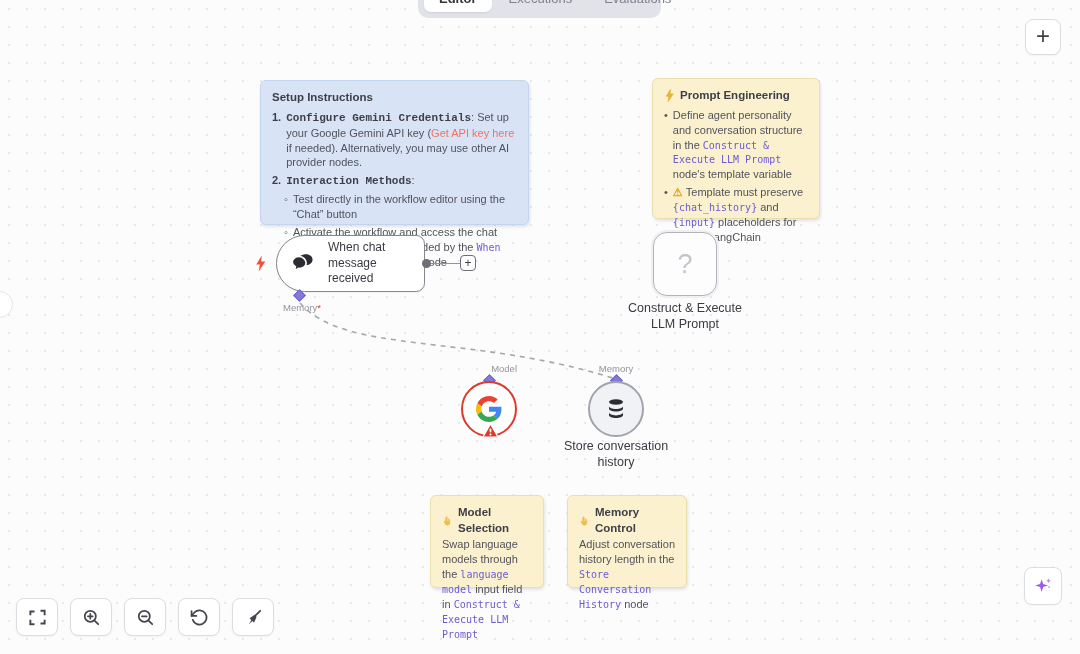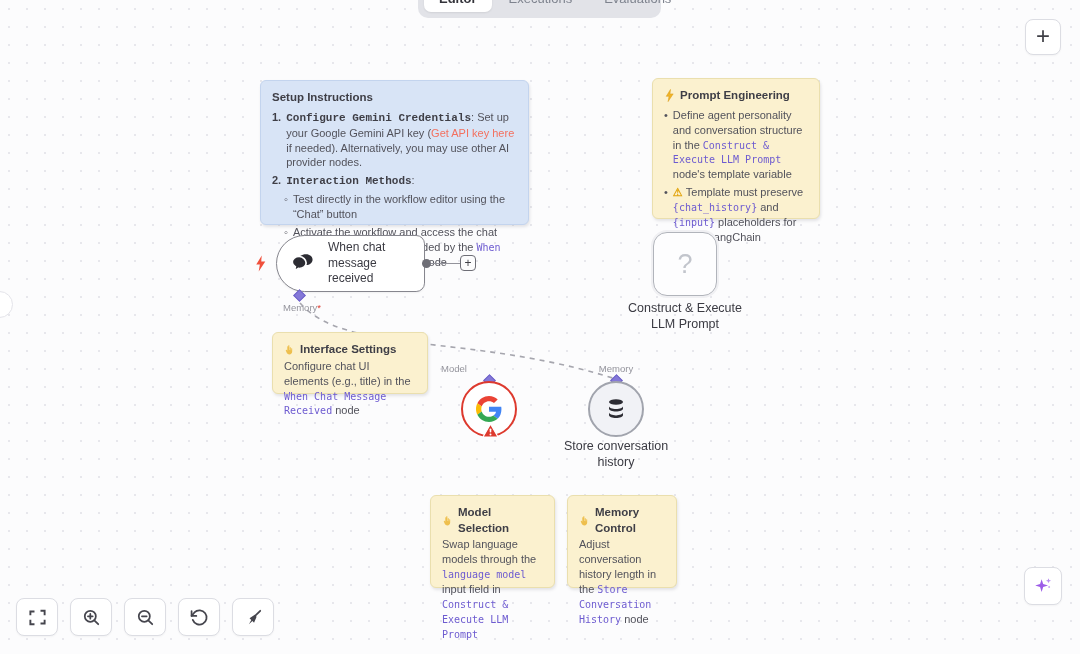--- a/index.html
+++ b/index.html
@@ -143,41 +143,32 @@
     <div class="li">
       <span class="marker">•</span>
       <span><span>Define agent personality and conversation structure in the </span><span class="seg-code">Construct &amp; Execute LLM Prompt</span><span> node's template variable</span></span>
     </div>
     <div class="li">
       <span class="marker">•</span>
       <span><span class="seg-warn">⚠ </span><span>Template must preserve </span><span class="seg-code">{chat_history}</span><span> and </span><span class="seg-code">{input}</span><span> placeholders for proper LangChain operation</span></span>
     </div>
   </div>
 
-  <div class="note yellow" style="left:272px;top:332px;width:156px;height:62px;">
-    <div class="note-title" style="margin-bottom:1px;">
-      <svg width="11" height="12" viewBox="0 0 16 16">
-          <path d="M6.2 1.6c0-.9 1.6-.9 1.6 0V8h.6V4.5c0-.9 1.5-.9 1.5 0v3.7h.6V6c0-.8 1.4-.8 1.4 0v4.2c0 2.6-1.7 4.2-4 4.2-2.1 0-3.6-1.3-4.2-3.2L2.6 8.6c-.3-.9.9-1.4 1.4-.6l.8 1.2V3.2c0-.9 1.4-.9 1.4 0Z" fill="#eebf4d"></path>
-        </svg>
-      <span>Interface Settings</span>
-    </div>
-    <div><span>Configure chat UI elements (e.g., title) in the </span><span class="seg-code">When Chat Message Received</span><span> node</span></div>
-  </div>
-
-  <div class="note yellow" style="left:430px;top:495px;width:125px;height:93px;">
+
+  <div class="note yellow" style="left:430px;top:495px;width:114px;height:93px;">
     <div class="note-title" style="margin-bottom:1px;">
       <svg width="11" height="12" viewBox="0 0 16 16">
           <path d="M6.2 1.6c0-.9 1.6-.9 1.6 0V8h.6V4.5c0-.9 1.5-.9 1.5 0v3.7h.6V6c0-.8 1.4-.8 1.4 0v4.2c0 2.6-1.7 4.2-4 4.2-2.1 0-3.6-1.3-4.2-3.2L2.6 8.6c-.3-.9.9-1.4 1.4-.6l.8 1.2V3.2c0-.9 1.4-.9 1.4 0Z" fill="#eebf4d"></path>
         </svg>
       <span>Model Selection</span>
     </div>
     <div><span>Swap language models through the </span><span class="seg-code">language model</span><span> input field in </span><span class="seg-code">Construct &amp; Execute LLM Prompt</span></div>
   </div>
 
-  <div class="note yellow" style="left:567px;top:495px;width:110px;height:93px;">
+  <div class="note yellow" style="left:567px;top:495px;width:120px;height:93px;">
     <div class="note-title" style="margin-bottom:1px;">
       <svg width="11" height="12" viewBox="0 0 16 16">
           <path d="M6.2 1.6c0-.9 1.6-.9 1.6 0V8h.6V4.5c0-.9 1.5-.9 1.5 0v3.7h.6V6c0-.8 1.4-.8 1.4 0v4.2c0 2.6-1.7 4.2-4 4.2-2.1 0-3.6-1.3-4.2-3.2L2.6 8.6c-.3-.9.9-1.4 1.4-.6l.8 1.2V3.2c0-.9 1.4-.9 1.4 0Z" fill="#eebf4d"></path>
         </svg>
       <span>Memory Control</span>
     </div>
     <div><span>Adjust conversation history length in the </span><span class="seg-code">Store Conversation History</span><span> node</span></div>
   </div>
 
   <svg width="13" height="17" viewBox="0 0 12 16" style="position:absolute;left:254px;top:255px;">
@@ -196,21 +187,21 @@
       <span>+</span>
     </div>
   <div class="diamond" style="left:295px;top:291px;"></div>
   <div class="port-label" style="left:283px;top:302px;"><span>Memory</span><span class="req">*</span></div>
 
   <div class="square-node">
     <span class="q">?</span>
   </div>
   <div class="node-label" style="left:620px;top:300px;width:130px;">Construct &amp; Execute LLM Prompt</div>
 
-  <div class="port-label" style="left:441px;top:363px;width:56px;text-align:left;">Model</div>
+  <div class="port-label" style="left:461px;top:363px;width:56px;text-align:right;">Model</div>
   <div class="diamond" style="left:484.5px;top:376px;"></div>
   <div class="round-node" style="left:461px;top:381px;border:2px solid #dd3a2e;">
     <svg width="26" height="26" viewBox="0 0 48 48">
       <path fill="#EA4335" d="M24 9.5c3.54 0 6.71 1.22 9.21 3.6l6.85-6.85C35.9 2.38 30.47 0 24 0 14.62 0 6.51 5.38 2.56 13.22l7.98 6.19C12.43 13.72 17.74 9.5 24 9.5z"></path>
       <path fill="#4285F4" d="M46.98 24.55c0-1.57-.15-3.09-.38-4.55H24v9.02h12.94c-.58 2.96-2.26 5.48-4.78 7.18l7.73 6c4.51-4.18 7.09-10.36 7.09-17.65z"></path>
       <path fill="#FBBC05" d="M10.53 28.59c-.48-1.45-.76-2.99-.76-4.59s.27-3.14.76-4.59l-7.98-6.19C.92 16.46 0 20.12 0 24c0 3.88.92 7.54 2.56 10.78l7.97-6.19z"></path>
       <path fill="#34A853" d="M24 48c6.48 0 11.93-2.13 15.89-5.81l-7.73-6c-2.15 1.45-4.92 2.3-8.16 2.3-6.26 0-11.57-4.22-13.47-9.91l-7.98 6.19C6.51 42.62 14.62 48 24 48z"></path>
     </svg>
     <svg width="17" height="15" viewBox="0 0 17 15" style="position:absolute;left:19px;bottom:-3px;">
       <path d="M8.5 1 16 14H1Z" fill="#dd3a2e" stroke="#fff" stroke-width="1.2"></path>

